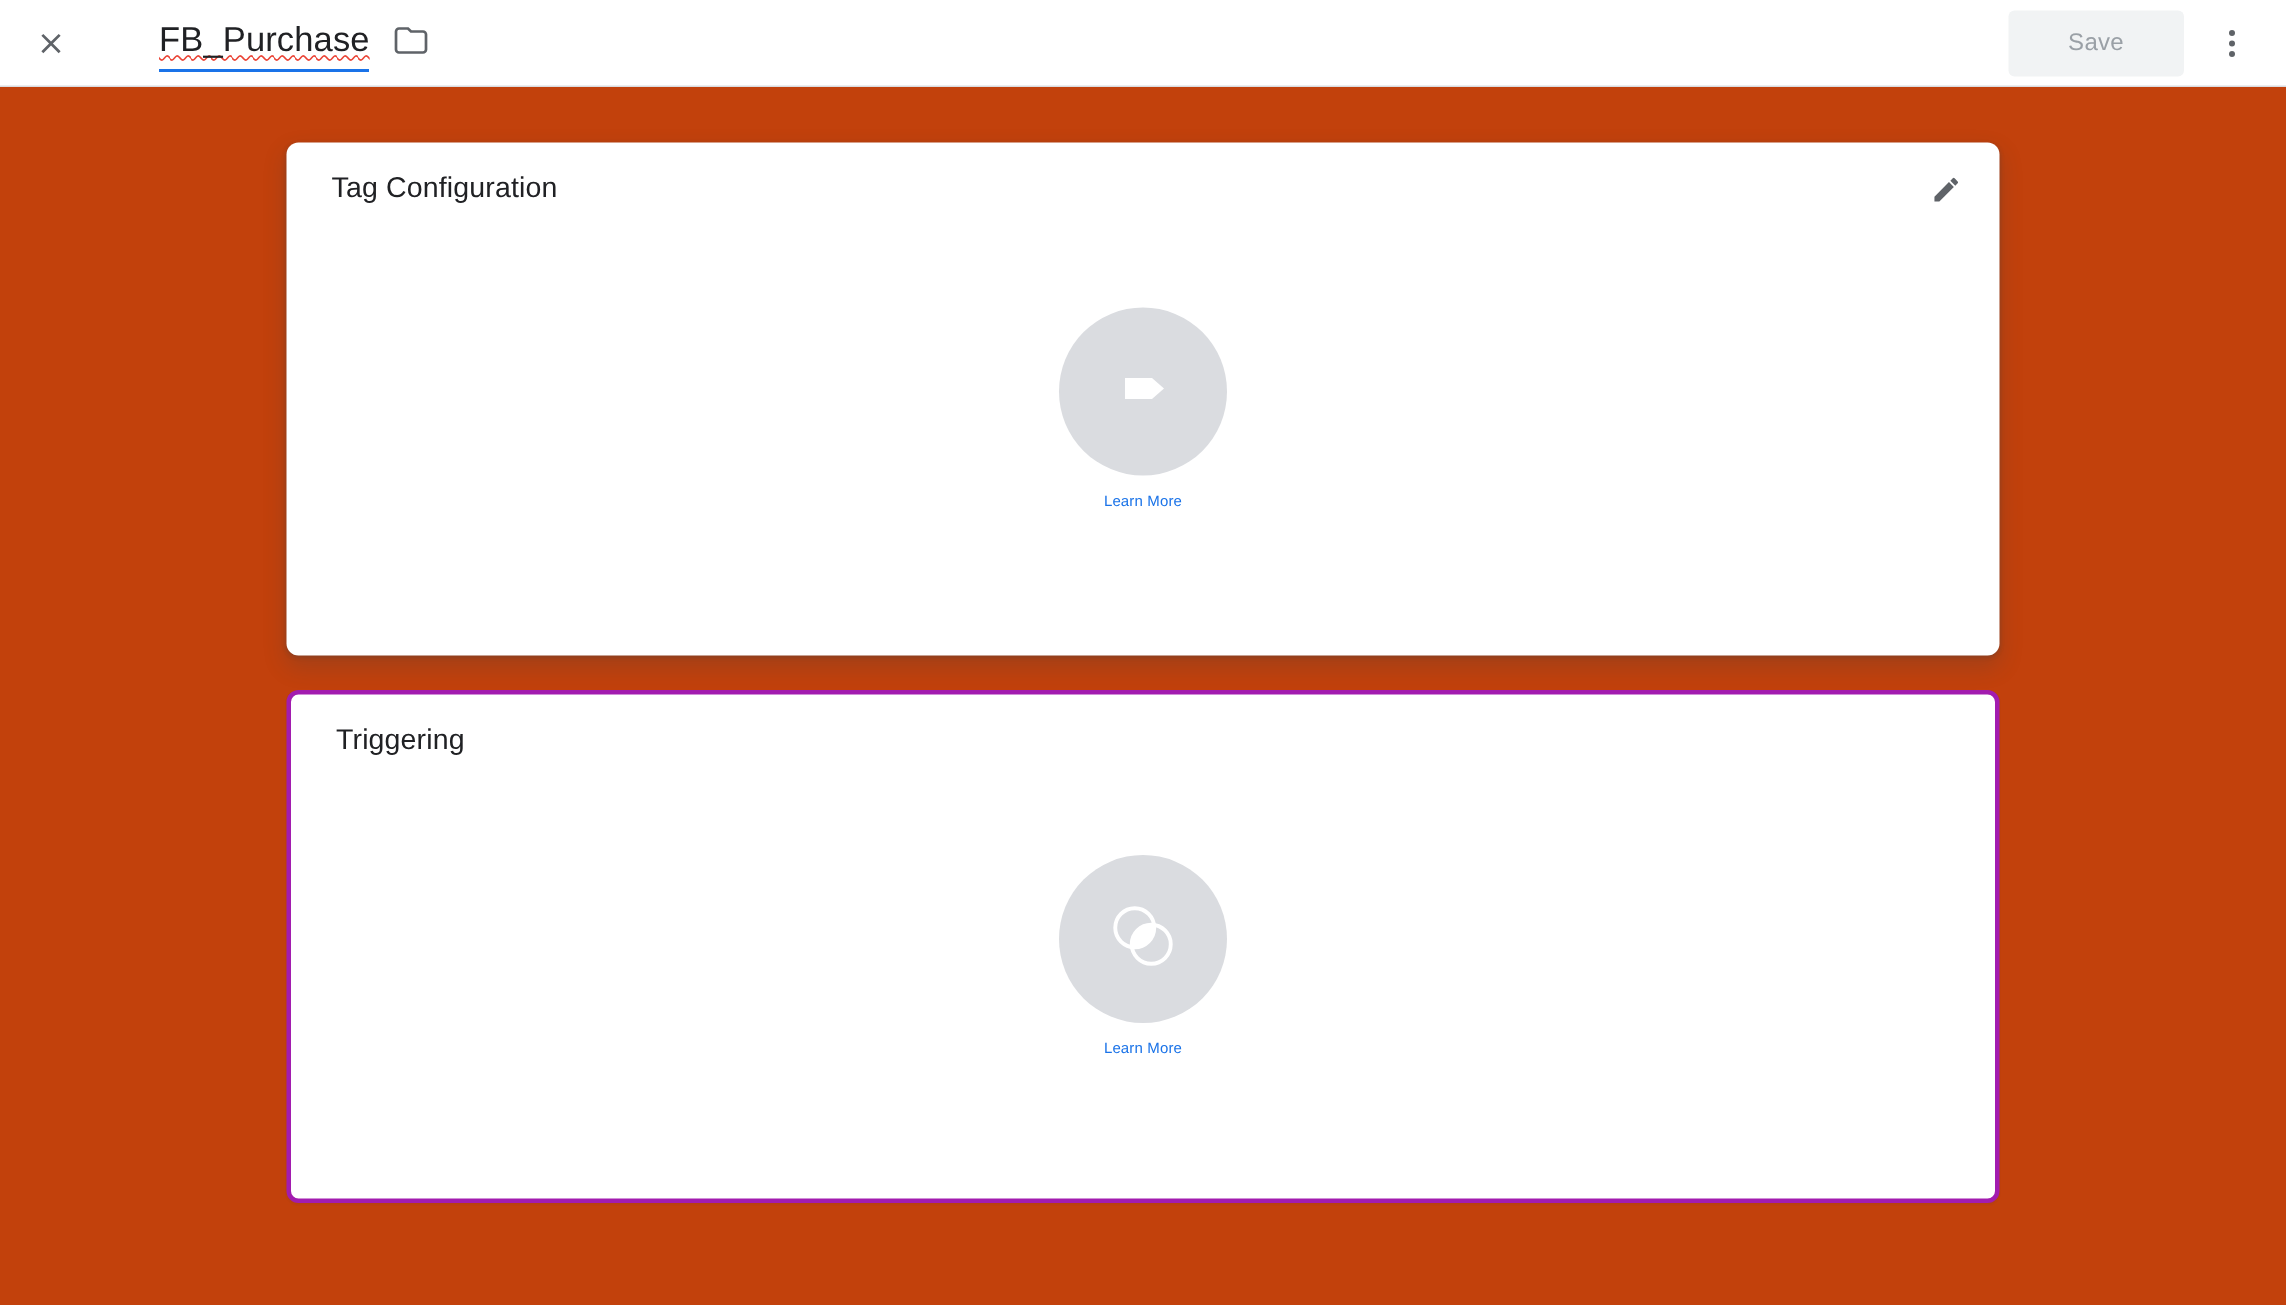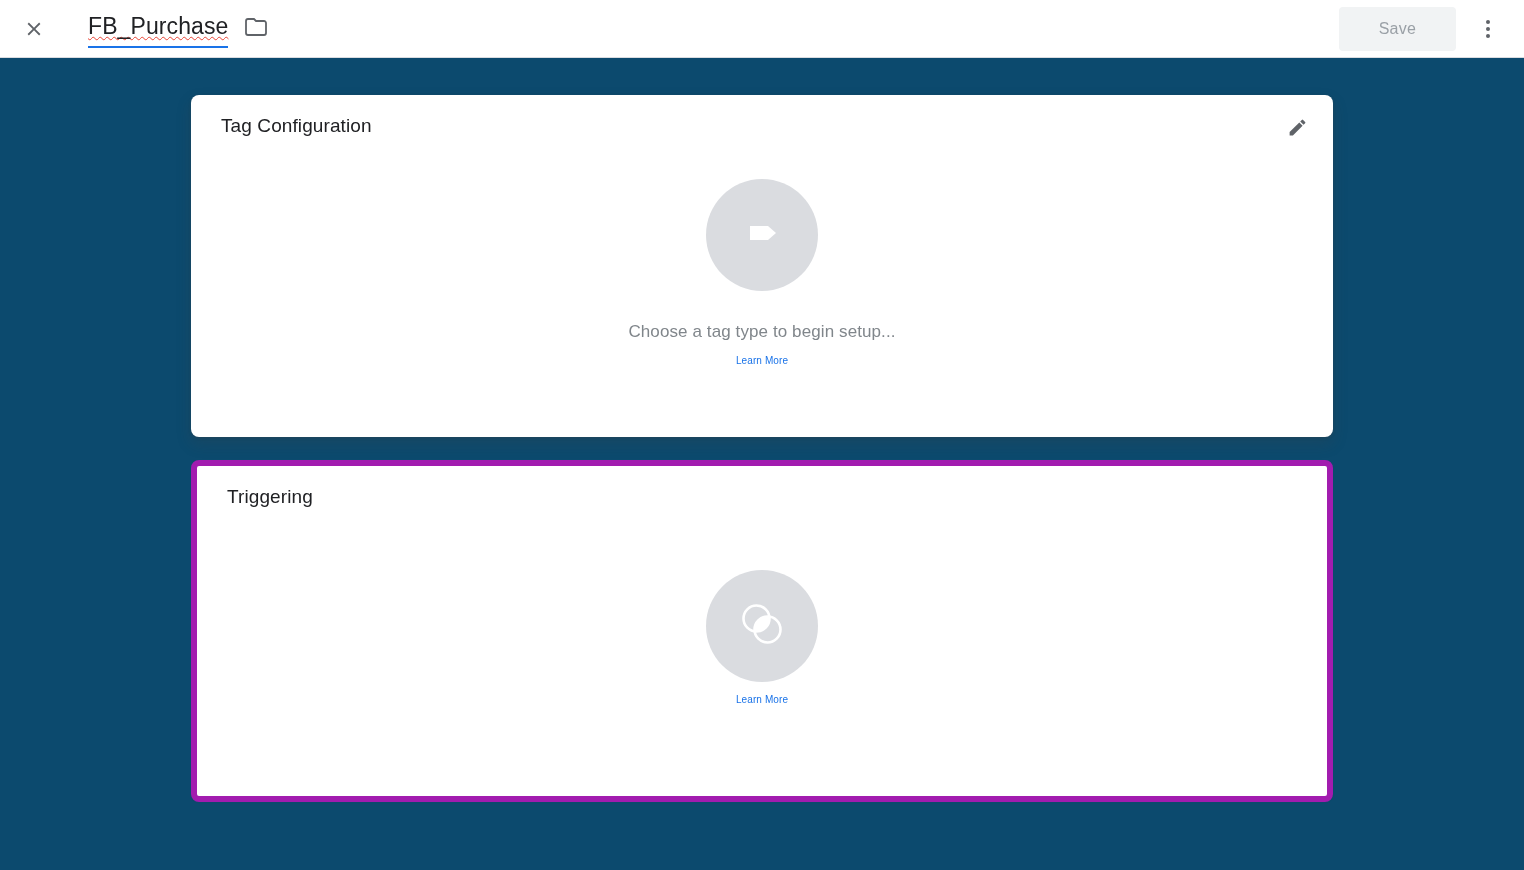--- a/index.html
+++ b/index.html
@@ -47,20 +47,21 @@
     position: relative;
     margin-left: 34px;
     display: flex;
     align-items: center;
     height: 58px;
   }
 
   .title-field {
     position: relative;
     padding-bottom: 5px;
+    margin-left: 18px;
   }
 
   .title-text {
     font-size: 23px;
     line-height: 28px;
     color: #202124;
     letter-spacing: .1px;
     white-space: nowrap;
     cursor: text;
     display: block;
@@ -117,39 +118,39 @@
 
   .dots { display: flex; flex-direction: column; gap: 3px; align-items: center; }
   .dots span {
     width: 4px; height: 4px; border-radius: 50%;
     background: #5f6368; display: block;
   }
 
   
   .content {
     height: 812px;
-    background: #0c4a6e;
+    background: #c2410c;
     padding-top: 37px;
     overflow: hidden;
   }
 
   .card {
     width: 1142px;
     margin: 0 auto;
     background: #ffffff;
     border-radius: 8px;
     position: relative;
   }
 
   .card.elevated {
     box-shadow: 0 1px 3px rgba(60,64,67,.30), 0 7px 14px 1px rgba(60,64,67,.22);
   }
 
   .card.flat {
-    border: 6px solid #a21caf;
+    border: 3px solid #a21caf;
     box-shadow: 0 1px 1px rgba(60,64,67,.07);
   }
 
   .card-tag { height: 342px; }
   .card-trigger { height: 342px; margin-top: 23px; }
 
   .card-title {
     position: absolute;
     top: 19px;
     left: 30px;
@@ -261,21 +262,20 @@
     </div>
 
     <div class="card-body">
       <div class="placeholder-circle">
         <span>
           <svg width="48" height="48" viewBox="0 0 48 48">
             <path d="M12 17 H30 L38 24 L30 31 H12 Z" fill="#ffffff"></path>
           </svg>
         </span>
       </div>
-      <div class="placeholder-text">Choose a tag type to begin setup...</div>
       <a class="learn-more">Learn More</a>
     </div>
   </div>
 
   <div class="card card-trigger flat">
     <div class="card-title">Triggering</div>
 
     <div class="card-body">
       <div class="placeholder-circle">
         <span>

